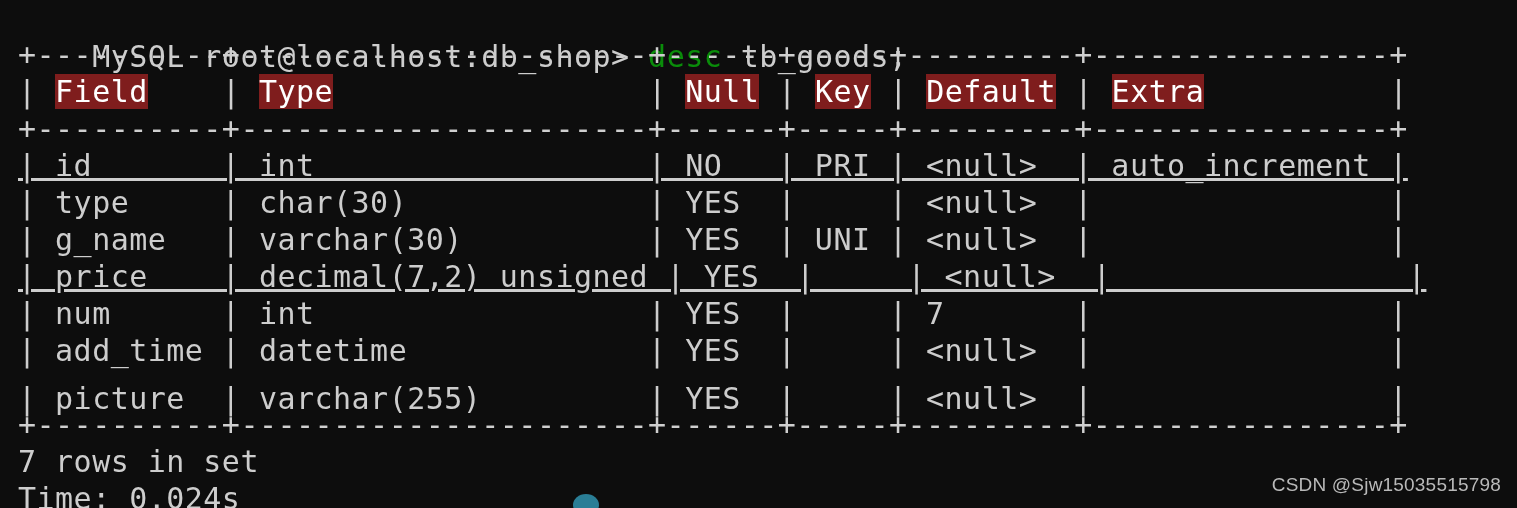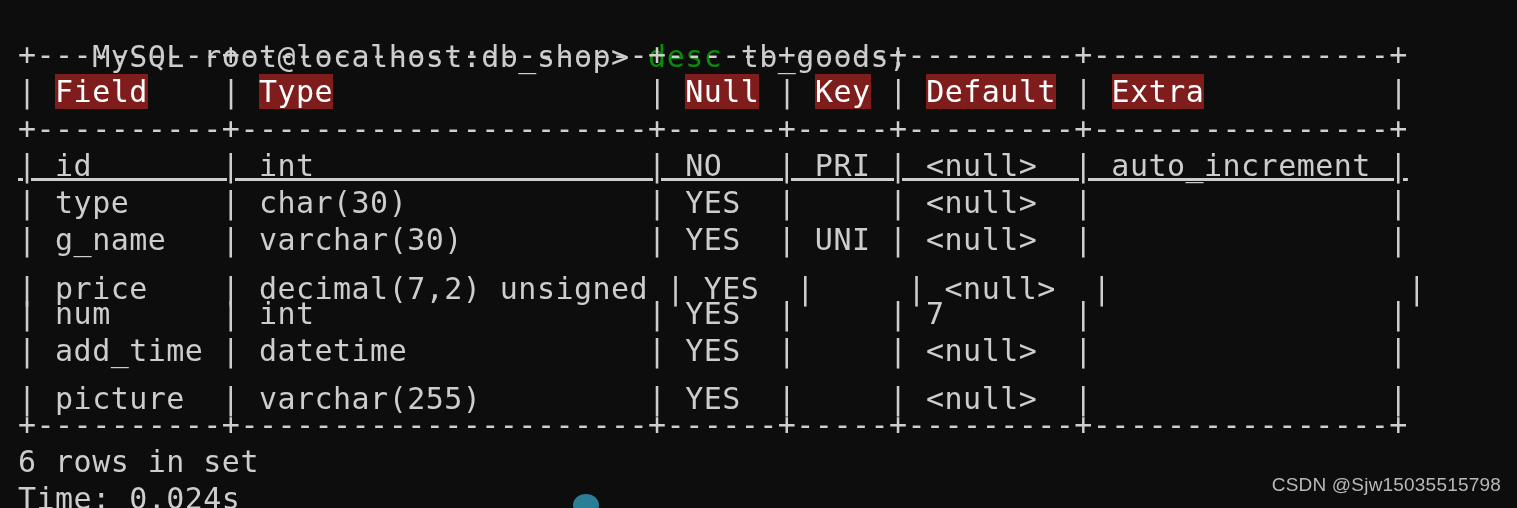--- a/index.html
+++ b/index.html
@@ -79,28 +79,28 @@
   <div class="line sep" style="top:36px;">+----------+----------------------+------+-----+---------+----------------+</div>
 
   <div class="line" id="header-line" style="top:73px;"><span class="sep">| </span><span class="hl">Field</span><span>    </span><span class="sep">| </span><span class="hl">Type</span><span>                 </span><span class="sep">| </span><span class="hl">Null</span><span> </span><span class="sep">| </span><span class="hl">Key</span><span> </span><span class="sep">| </span><span class="hl">Default</span><span> </span><span class="sep">| </span><span class="hl">Extra</span><span>          </span><span class="sep">|</span></div>
 
   <div class="line sep" style="top:110px;">+----------+----------------------+------+-----+---------+----------------+</div>
 
   <div id="rows-container">
       <div class="line" style="top: 147px; text-decoration: underline;">| id       | int                  | NO   | PRI | &lt;null&gt;  | auto_increment |</div>
       <div class="line" style="top: 184px;">| type     | char(30)             | YES  |     | &lt;null&gt;  |                |</div>
       <div class="line" style="top: 221px;">| g_name   | varchar(30)          | YES  | UNI | &lt;null&gt;  |                |</div>
-      <div class="line" style="top: 270px;">| price    | decimal(7,2) unsigned | YES  |     | &lt;null&gt;  |                |</div>
+      <div class="line" style="top: 258px; text-decoration: underline;">| price    | decimal(7,2) unsigned | YES  |     | &lt;null&gt;  |                |</div>
       <div class="line" style="top: 295px;">| num      | int                  | YES  |     | 7       |                |</div>
       <div class="line" style="top: 332px; text-align: center;">| add_time | datetime             | YES  |     | &lt;null&gt;  |                |</div>
       <div class="line" style="top: 380px;">| picture  | varchar(255)         | YES  |     | &lt;null&gt;  |                |</div>
     </div>
 
   <div class="line sep" id="sep-bottom" style="top: 406px;">+----------+----------------------+------+-----+---------+----------------+</div>
 
-  <div class="line" id="footer-count" style="top: 443px;">6 rows in set</div>
+  <div class="line" id="footer-count" style="top: 443px;">7 rows in set</div>
   <div class="line" id="footer-time" style="top: 480px;">Time: 0.024s</div>
 
   <div id="cursor-blob"></div>
 
   <div id="watermark">CSDN @Sjw15035515798</div>
 
 </div>
 
 </body></html>

